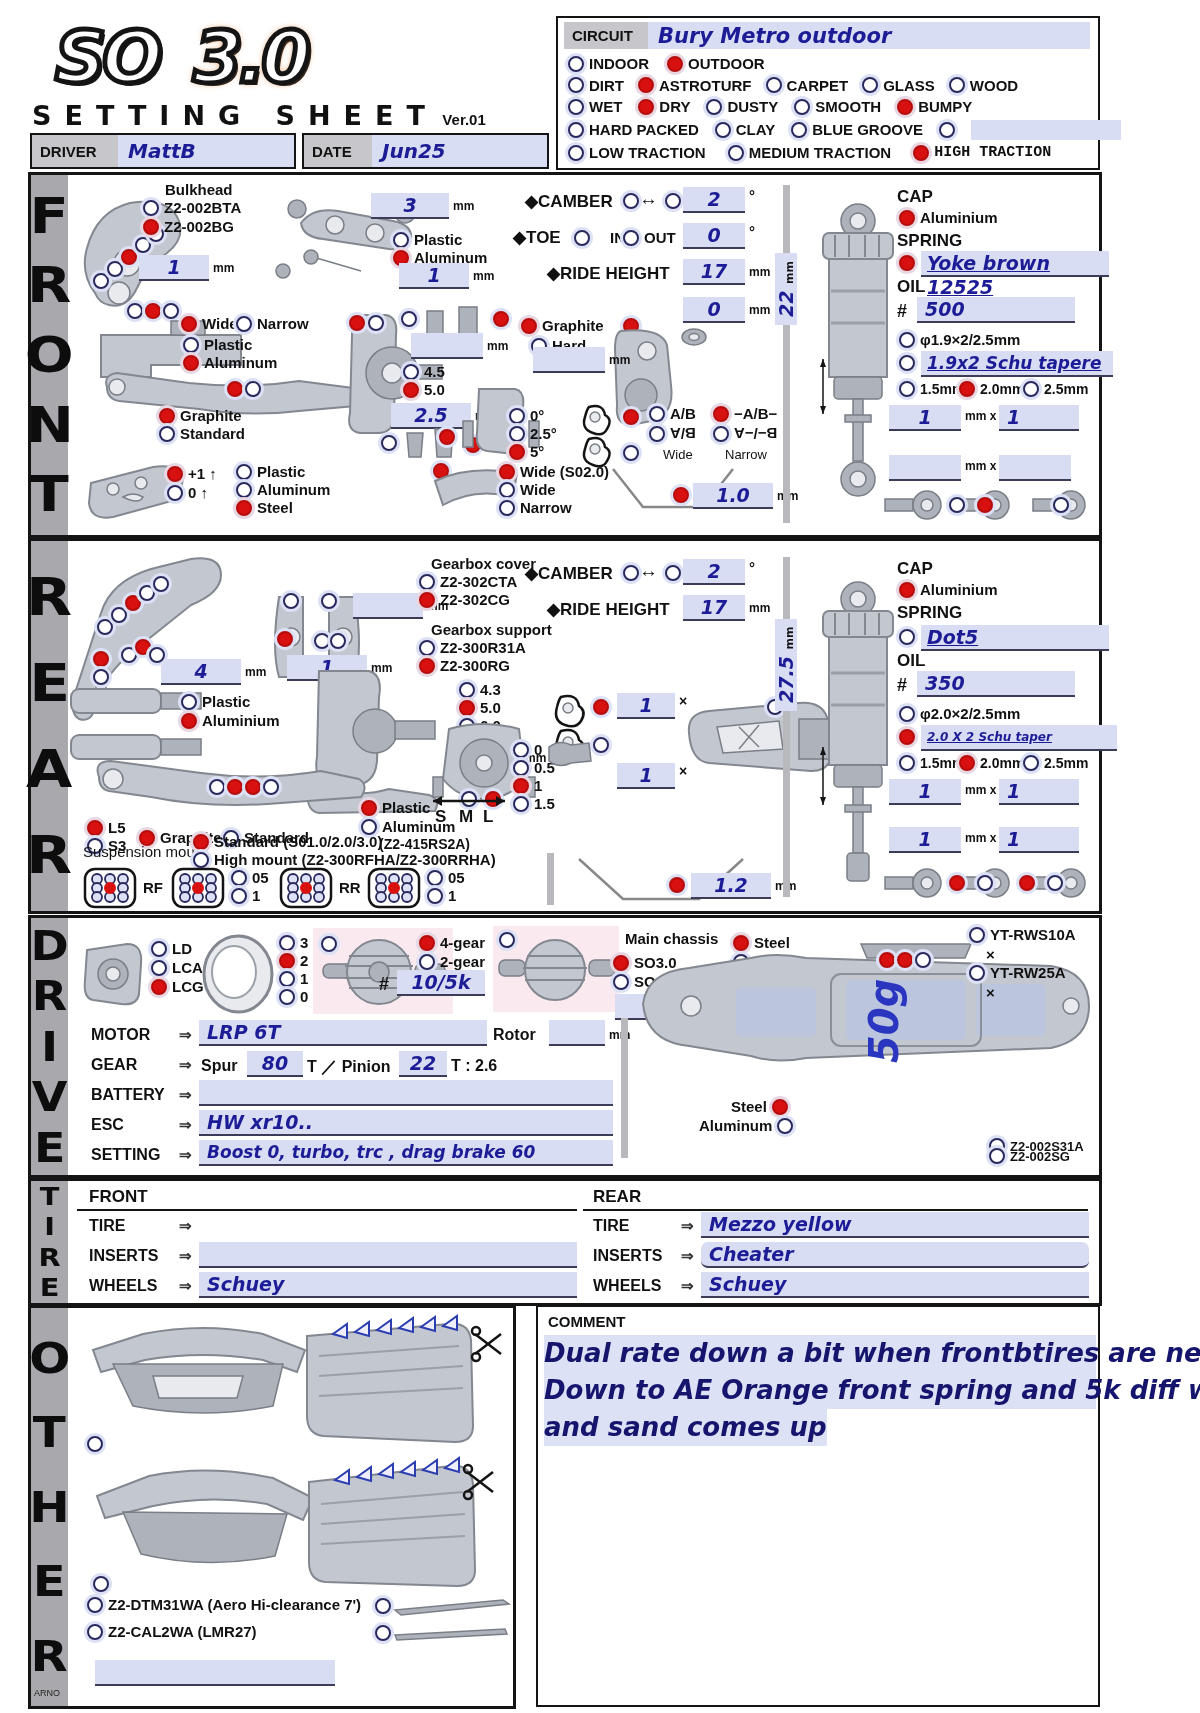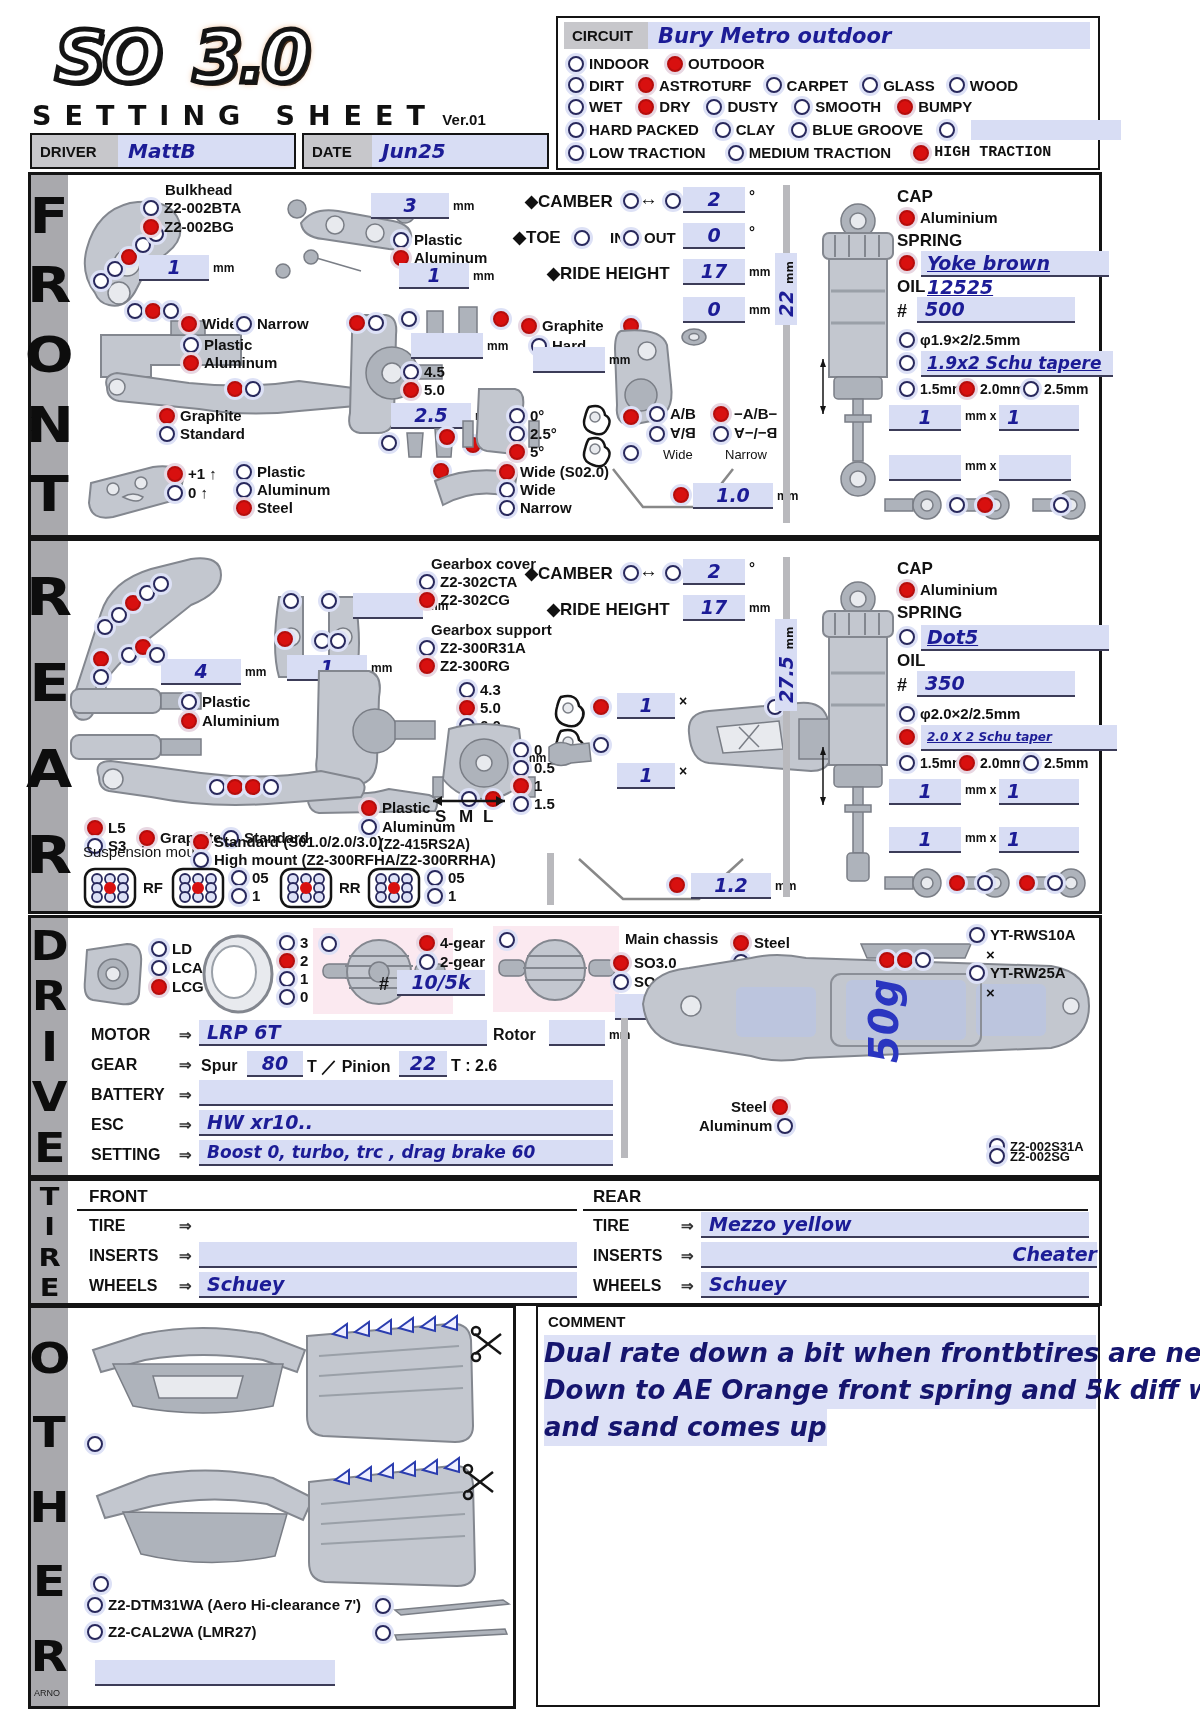--- a/index.html
+++ b/index.html
@@ -1047,21 +1047,21 @@
   <div class="val" style="left:168px;top:61px;width:370px;text-align:left;padding-left:8px;"><span></span></div>
   <div class="t" style="left:58px;top:96px;font-size:16px;">WHEELS</div>
   <span class="t" style="left:148px;top:96px;color:#333;">⇒</span>
   <div class="val" style="left:168px;top:91px;width:370px;text-align:left;padding-left:8px;"><span>Schuey</span></div>
 
   <div class="t" style="left:562px;top:36px;font-size:16px;">TIRE</div>
   <span class="t" style="left:650px;top:36px;color:#333;">⇒</span>
   <div class="val" style="left:670px;top:31px;width:380px;text-align:left;padding-left:8px;"><span>Mezzo yellow</span></div>
   <div class="t" style="left:562px;top:66px;font-size:16px;">INSERTS</div>
   <span class="t" style="left:650px;top:66px;color:#333;">⇒</span>
-  <div class="val" style="left:670px;top:61px;width:380px;text-align:right;padding-left:16px;"><span>Cheater</span></div>
+  <div class="val" style="left:670px;top:61px;width:380px;text-align:left;padding-left:8px;border-radius:7px;"><span>Cheater</span></div>
   <div class="t" style="left:562px;top:96px;font-size:16px;">WHEELS</div>
   <span class="t" style="left:650px;top:96px;color:#333;">⇒</span>
   <div class="val" style="left:670px;top:91px;width:380px;text-align:left;padding-left:8px;"><span>Schuey</span></div>
 </div>
 
 <div class="box" style="left:28px;top:1305px;width:482px;height:398px;">
   <div class="side" style="font-size:42px;">
       <div>O</div>
       <div>T</div>
       <div>H</div>

